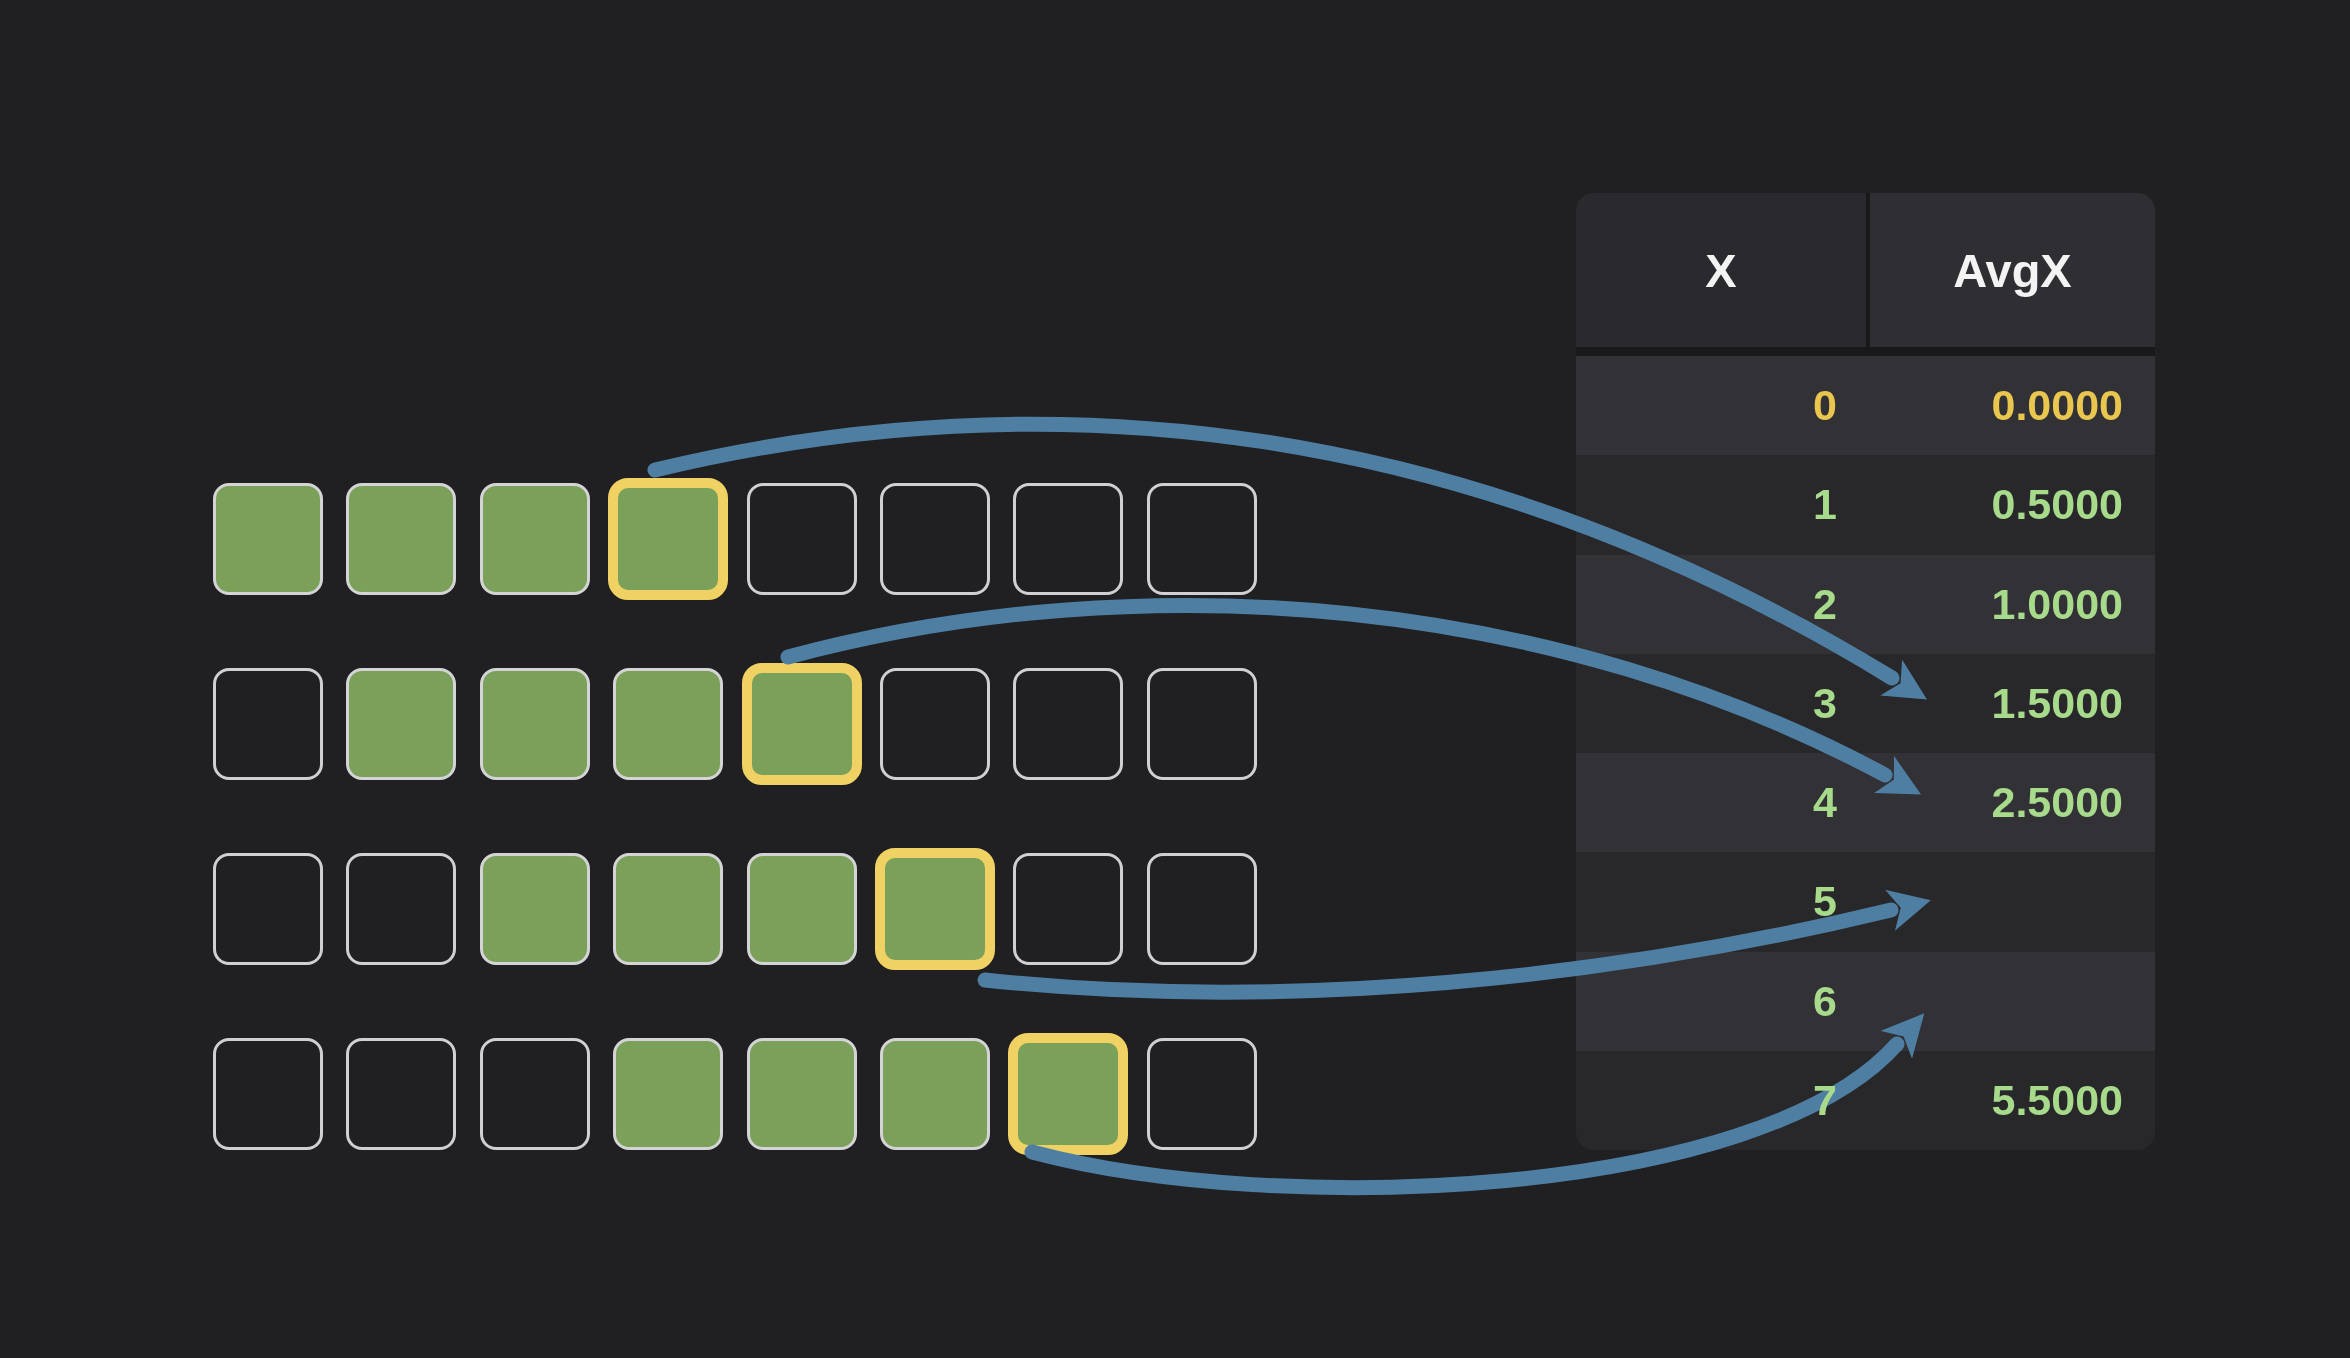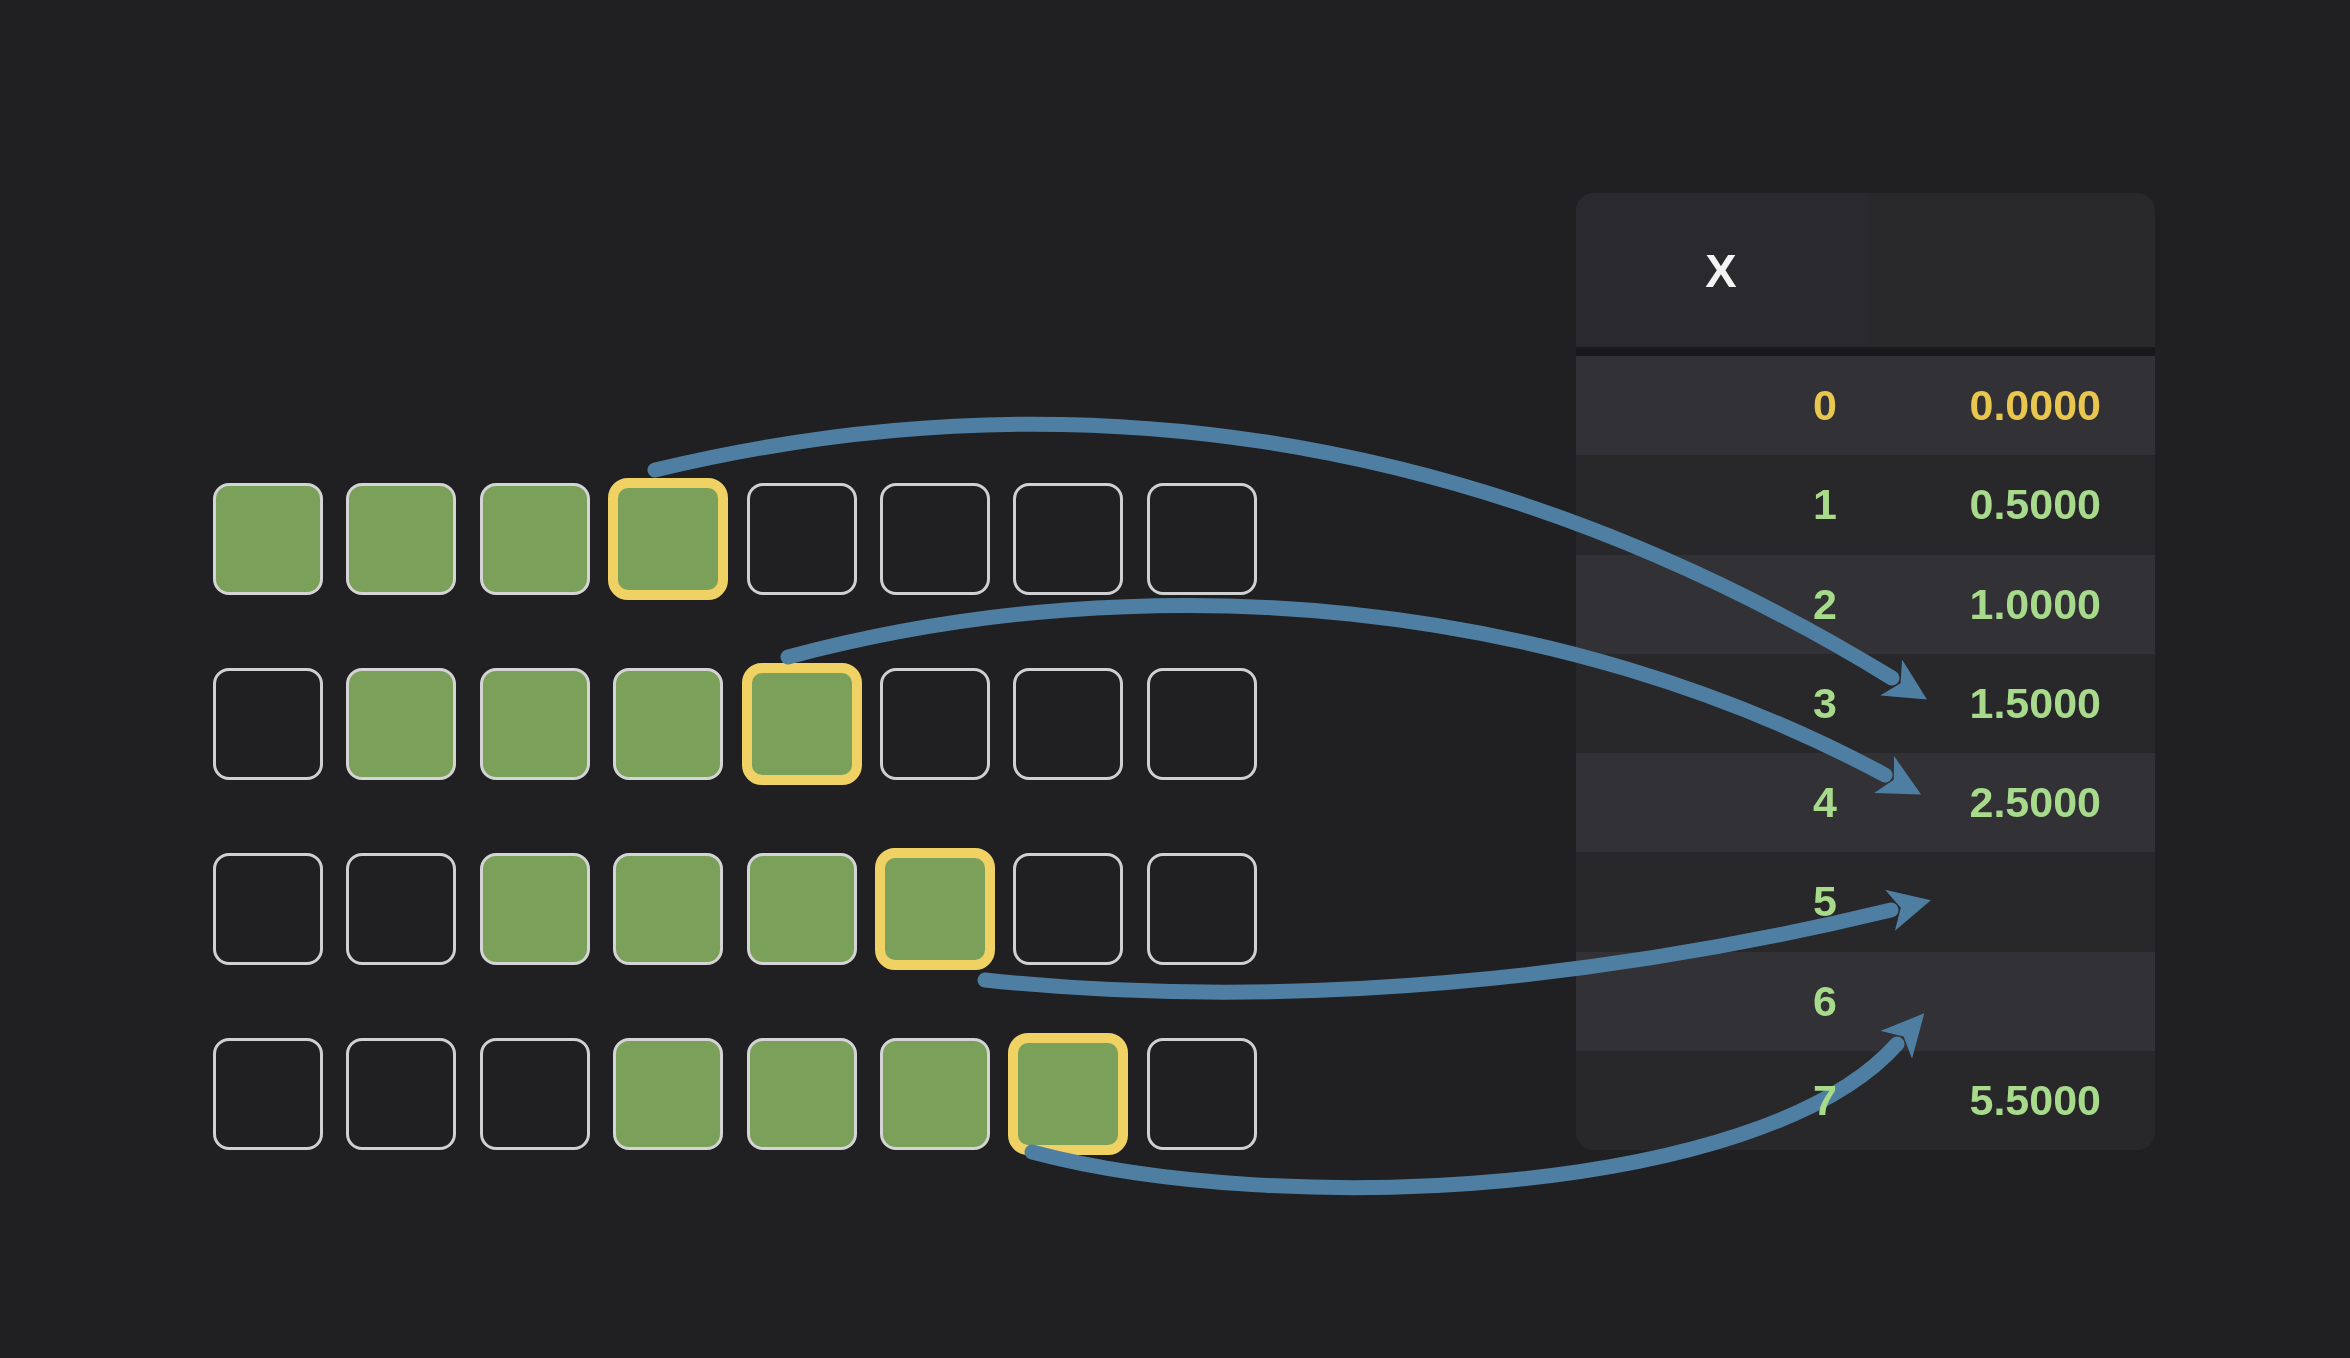--- a/index.html
+++ b/index.html
@@ -57,21 +57,21 @@
   .trow.light{ background:#323135; }
   .trow.dark{ background:#28272a; }
   .xval, .avgval{
     position:relative; z-index:5;
     display:block; box-sizing:border-box;
     text-align:right;
     font-size:43px; font-weight:700;
     letter-spacing:0px;
   }
   .xval{ width:290px; padding-right:29px; }
-  .avgval{ width:289px; padding-right:54px; }
+  .avgval{ width:289px; padding-right:32px; }
   .trow.gold .xval, .trow.gold .avgval{ color:#e9c74f; }
   .trow.green .xval, .trow.green .avgval{ color:#a8da8c; }
   
   #arrow-layer{
     position:absolute; left:0; top:0;
     width:2350px; height:1358px;
     z-index:4;
     pointer-events:none;
   }
 </style>
@@ -111,20 +111,21 @@
       <div class="cell filled" style="left: 613px; top: 1038px;"></div>
       <div class="cell filled" style="left: 747px; top: 1038px;"></div>
       <div class="cell filled" style="left: 880px; top: 1038px;"></div>
       <div class="cell highlight" style="left: 1013px; top: 1038px;"></div>
       <div class="cell " style="left: 1147px; top: 1038px;"></div>
     </div>
 
   <div id="avg-table">
     <div class="thead">
       <div class="th x">X</div>
+      <div class="th avgx">AvgX</div>
     </div>
     <div class="head-sep"></div>
     <div class="tbody" id="table-body">
         <div class="trow light gold">
           <span class="xval">0</span>
           <span class="avgval">0.0000</span>
         </div>
         <div class="trow dark green">
           <span class="xval">1</span>
           <span class="avgval">0.5000</span>

